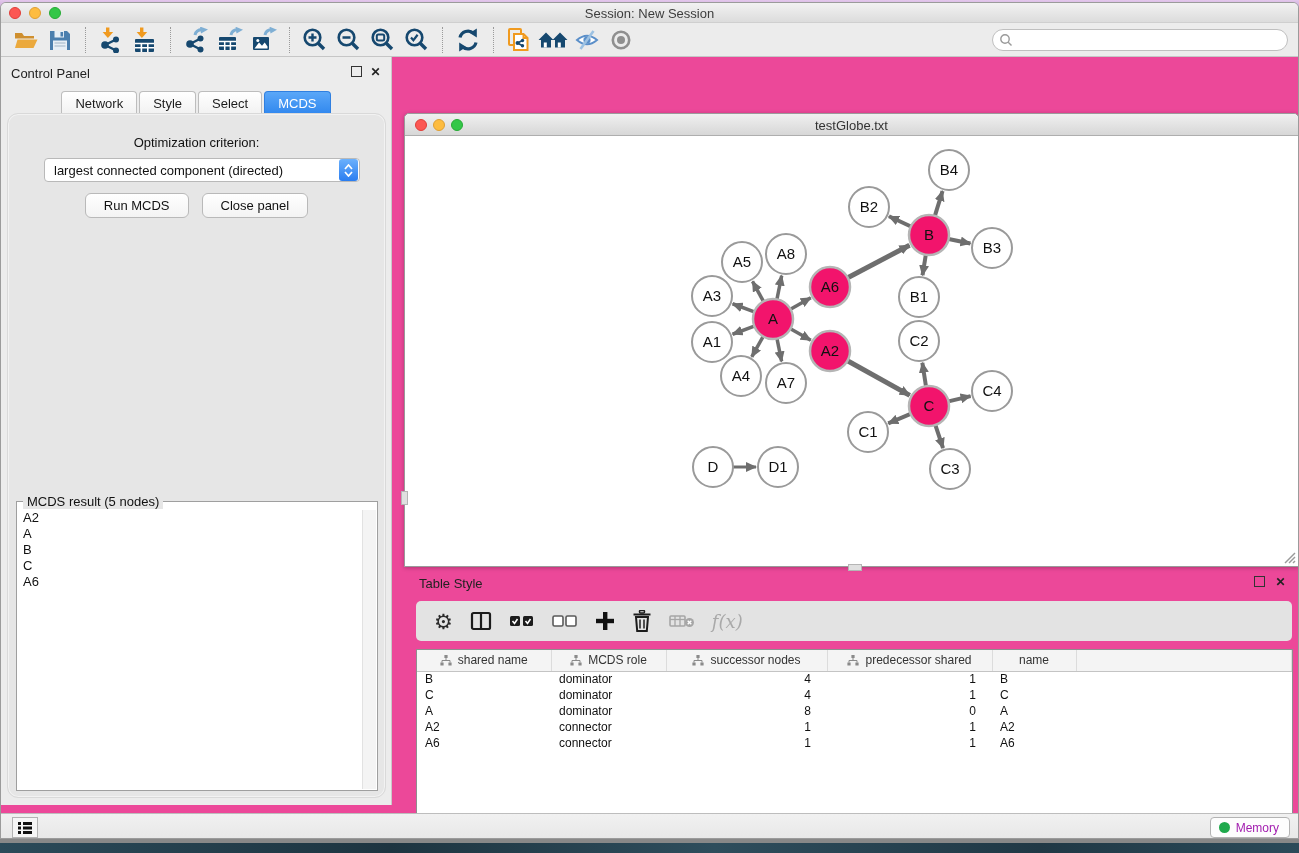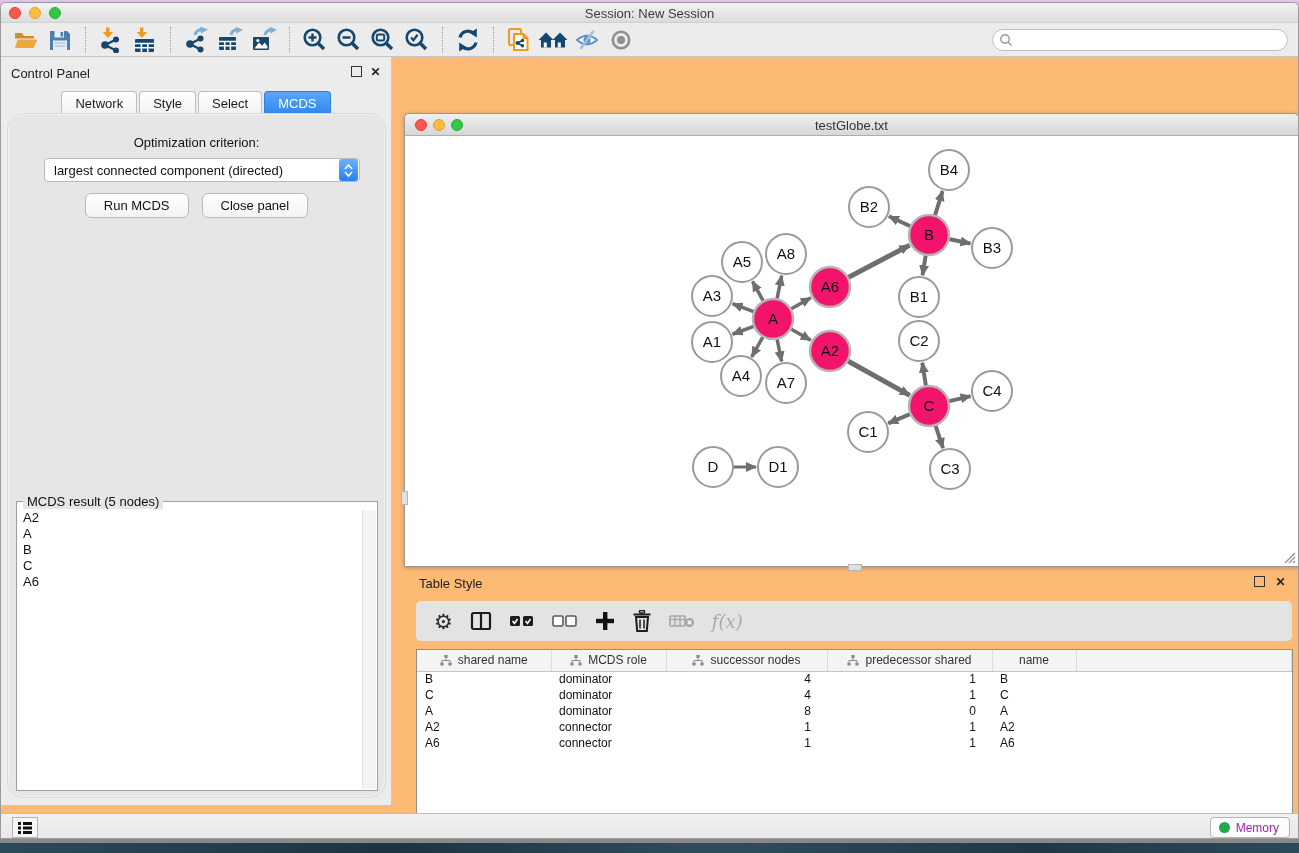--- a/index.html
+++ b/index.html
@@ -32,38 +32,38 @@
     background:#ececec; border-bottom:1px solid #c6c6c6; display:flex; align-items:center; }
   .tb-group { display:flex; align-items:center; height:100%; padding:0 8px; }
   .tb-sep { width:0; height:26px; border-left:1px dotted #9a9a9a; }
   .tbi { width:34px; height:30px; display:flex; align-items:center; justify-content:center; cursor:default; }
   .tbi svg { display:block; }
   #toolbar-search { position:absolute; right:10px; top:5px; width:296px; height:22px;
     border:1px solid #bfbfbf; border-radius:11px; background:#fff; display:flex; align-items:center; padding-left:6px; }
   #toolbar-search input { border:none; outline:none; flex:1; height:18px; font-size:12px; background:transparent; }
 
   
-  #workspace { position:absolute; left:0; top:54px; width:100%; height:756px; background:#fdba74; }
+  #workspace { position:absolute; left:0; top:54px; width:100%; height:756px; background:#ec4899; }
 
   
   #control-panel { position:absolute; left:0; top:0; width:391px; height:748px; background:#ececec; border-right:1px solid #c9c9c9; }
   #cp-header { position:absolute; left:0; top:0; width:100%; height:30px; }
   #cp-title { position:absolute; left:10px; top:9px; font-size:13px; color:#222; }
   .panel-ctrl { position:absolute; top:9px; width:13px; height:13px; font-size:12px; line-height:12px; color:#222; text-align:center; cursor:default; }
   .float-box { border:1.5px solid #333; width:11px; height:11px; }
   #cp-float { right:27px; } #cp-close { right:9px; font-weight:bold; }
   #tp-float { right:33px; } #tp-close { right:13px; font-weight:bold; }
 
   #cp-tabs { position:absolute; left:0; top:34px; width:100%; display:flex; justify-content:center; }
   .cp-tab { font-size:13px; padding:4px 13px 4px 13px; background:linear-gradient(#ffffff,#f1f1f1);
     border:1px solid #bdbdbd; border-bottom:none; border-radius:4px 4px 0 0; margin:0 1px; color:#1c1c1c; cursor:default; }
   .cp-tab.active { background:linear-gradient(#5aa7f8,#2f86ee); color:#fff; border-color:#2f7fe0; }
 
   #cp-body { position:absolute; left:6px; top:56px; width:379px; height:685px;
-    background:#e6e6e6; border:1px solid #d9d9d9; border-radius:16px; box-shadow:inset 0 0 0 1px #f2f2f2; }
+    background:#e6e6e6; border:1px solid #d9d9d9; border-radius:11px; box-shadow:inset 0 0 0 1px #f2f2f2; }
   #opt-label { position:absolute; left:0; width:100%; top:21px; text-align:center; font-size:13px; color:#111; }
   #criterion-select { position:absolute; left:36px; top:44px; width:316px; height:24px; background:#fff;
     border:1px solid #b9b9b9; border-radius:4px; display:flex; align-items:center; cursor:default; }
   #criterion-select .sel-text { flex:1; font-size:13px; color:#111; padding-left:9px; white-space:nowrap; }
   #criterion-select .stepper { width:19px; height:22px; margin-right:1px; border-radius:3px;
     background:linear-gradient(#6cb1fc,#2a7df0); display:flex; flex-direction:column; align-items:center; justify-content:center; gap:1px; }
   #cp-buttons { position:absolute; left:0; top:79px; width:100%; display:flex; justify-content:center; gap:13px; }
   .push-btn { font-size:13px; color:#111; background:linear-gradient(#ffffff,#f3f3f3);
     border:1px solid #b9b9b9; border-radius:6px; padding:4px 18px; cursor:default; }
 

